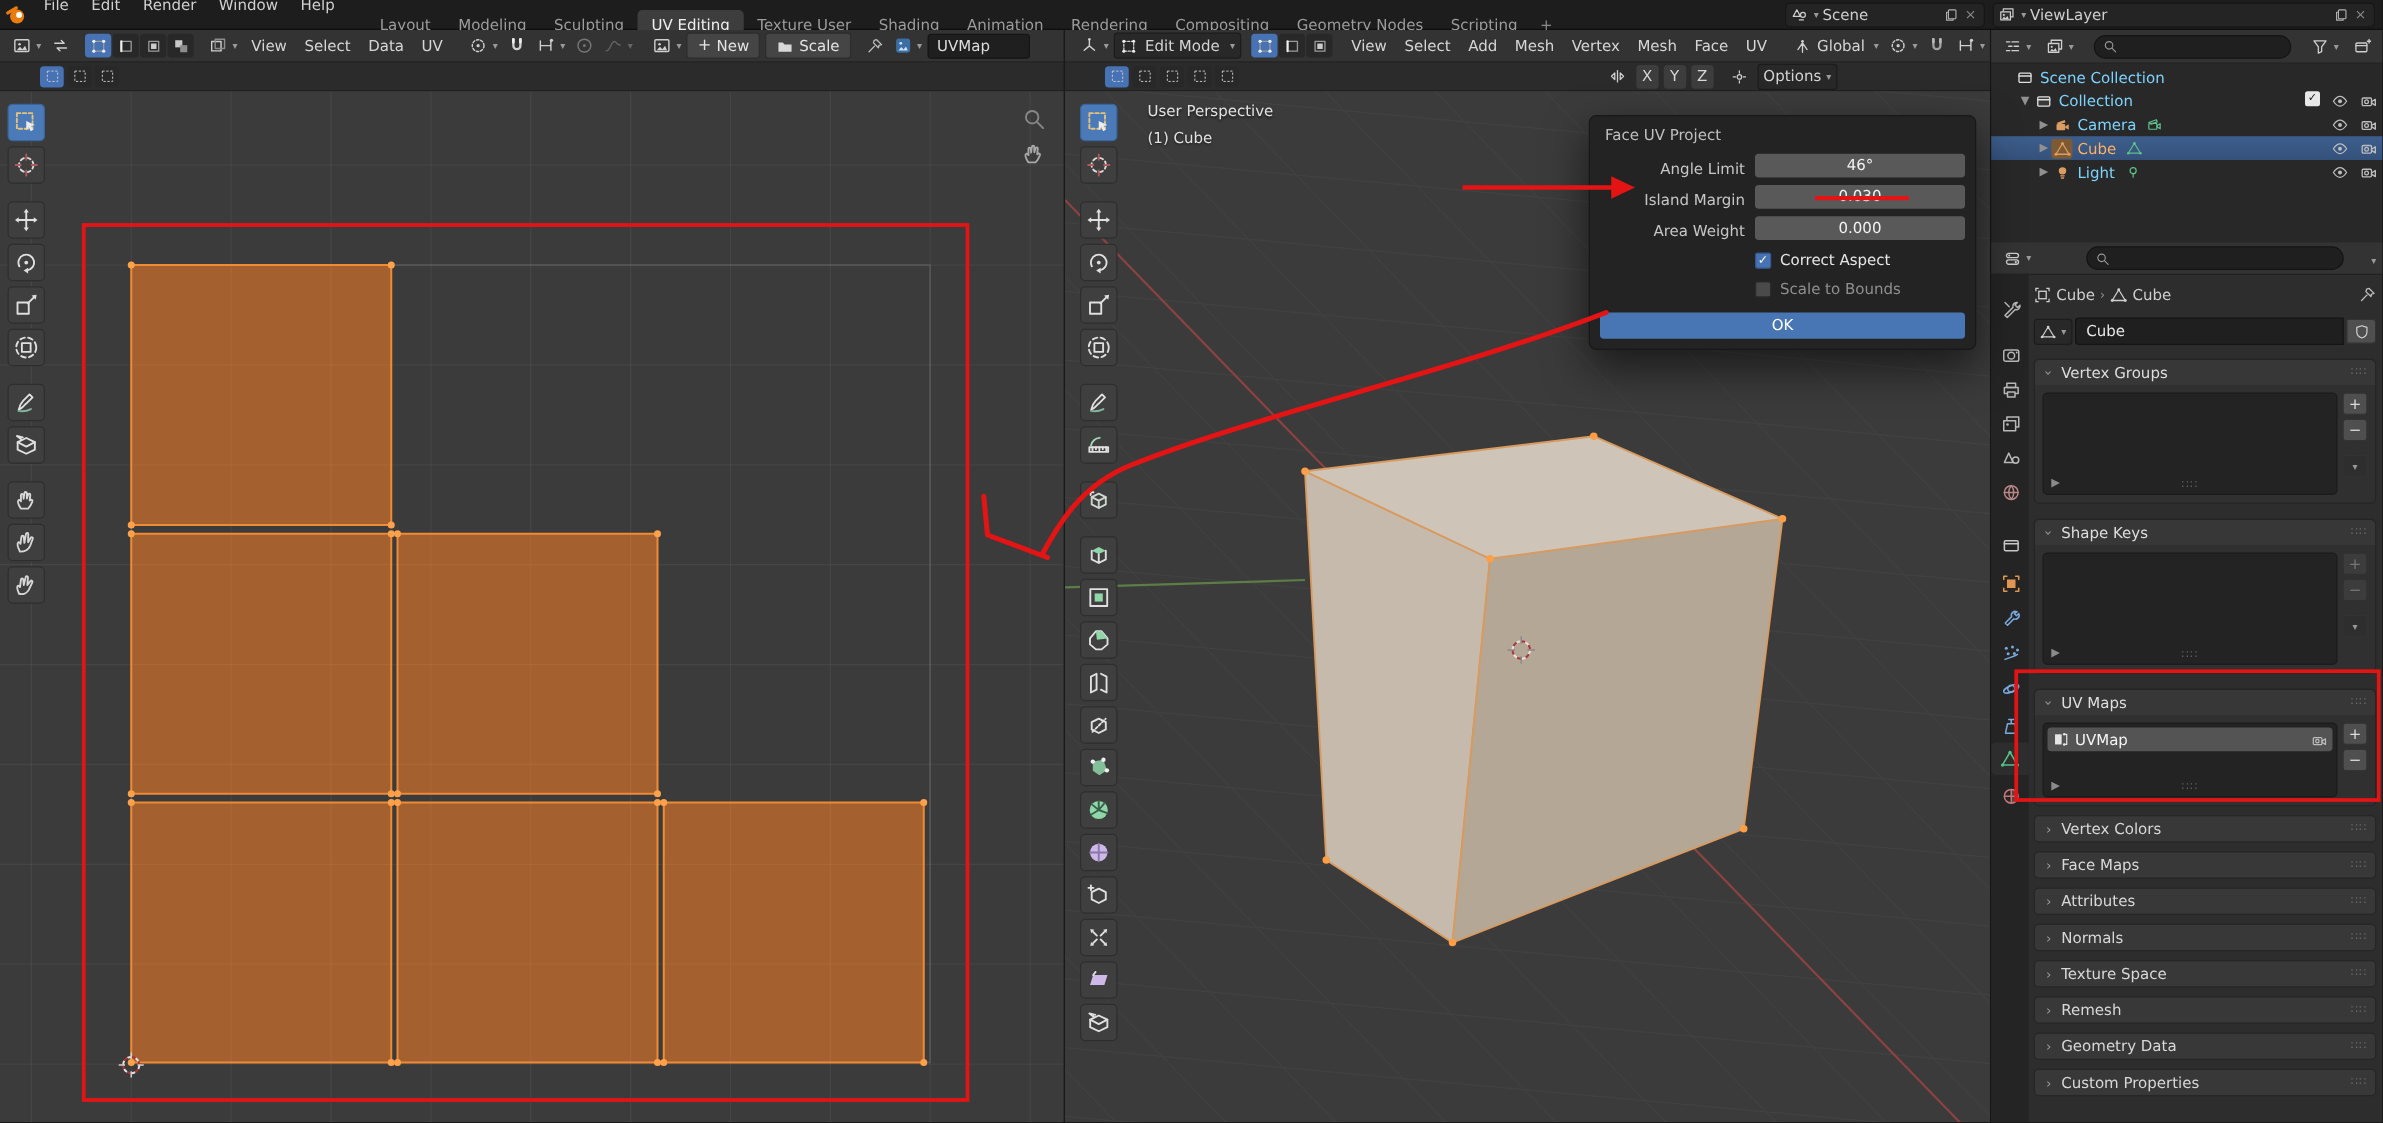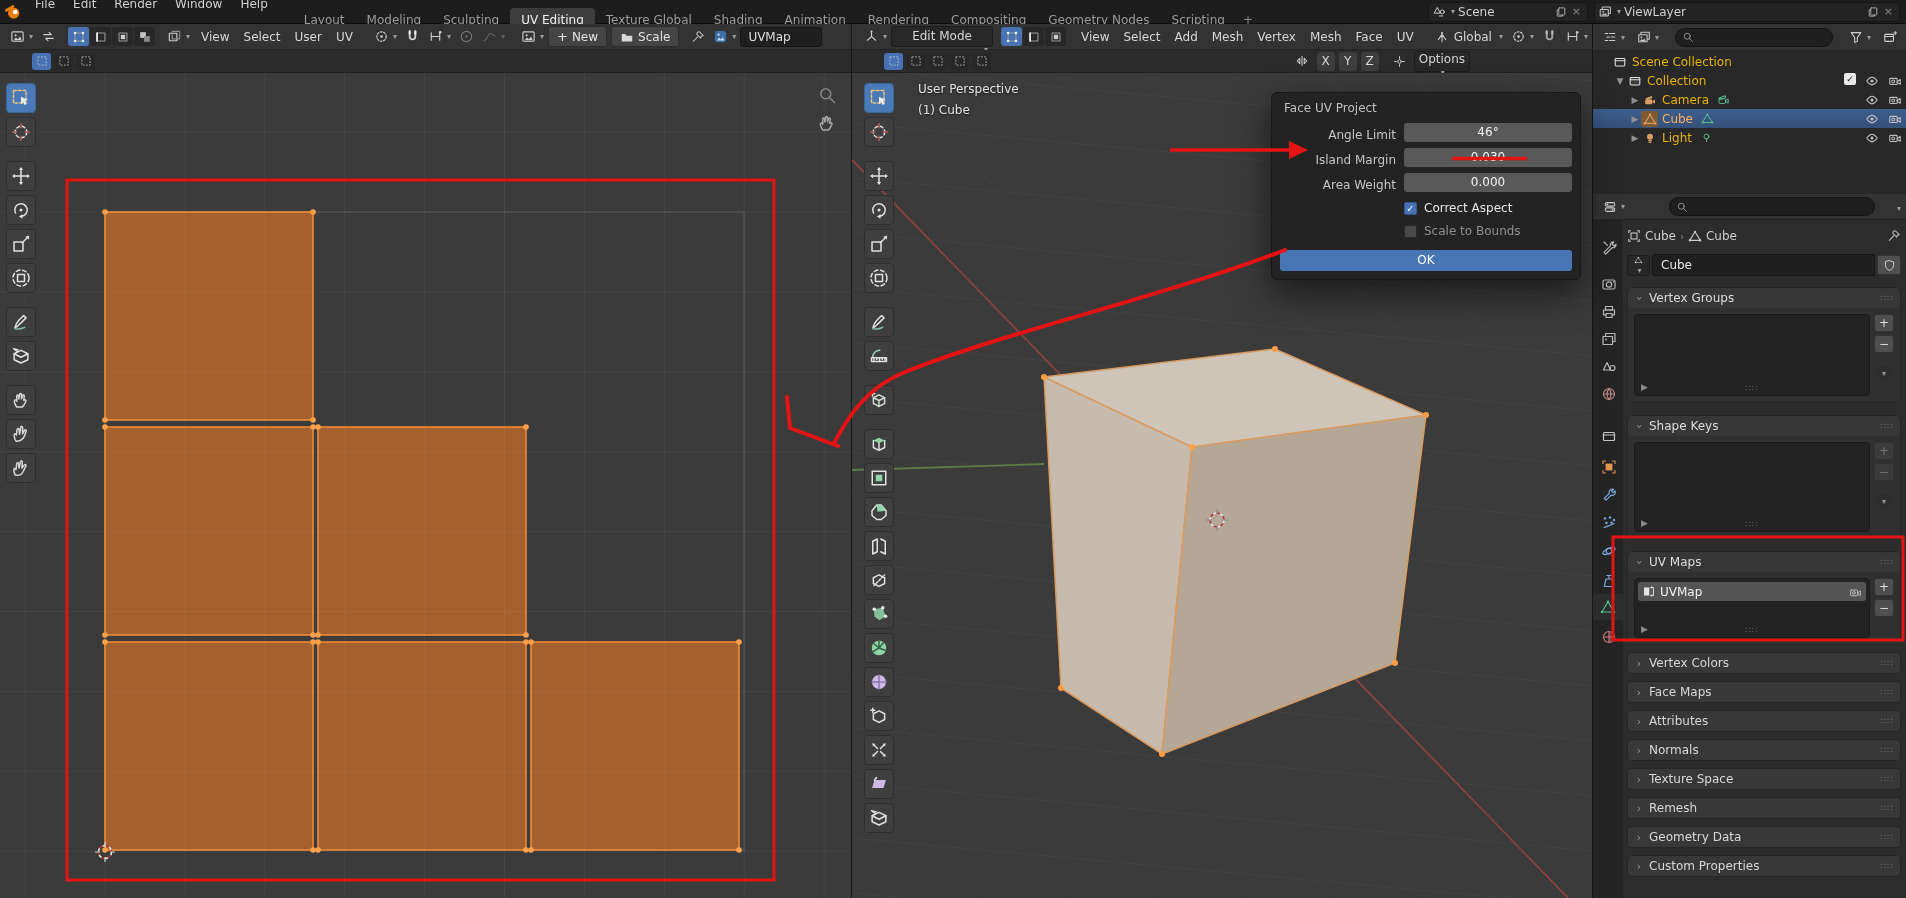--- a/index.html
+++ b/index.html
@@ -22,21 +22,21 @@
           height:18px;padding:0 4px;margin-right:6px;gap:3px;}
   .selbox .lbl{color:#cfcfcf;flex:1;}
   .selbox .x{color:#8a8a8a;font-size:11px;padding:0 2px;}
   
   .ehdr{position:absolute;left:0;top:0;right:0;height:26px;background:#333333;border-bottom:1px solid #232323;
         display:flex;align-items:center;box-sizing:border-box;}
   .tsrow{position:absolute;left:0;top:26px;right:0;height:23px;background:#2b2b2b;border-bottom:1px solid #202020;
          display:flex;align-items:center;box-sizing:border-box;}
   .menu2{padding:0 7px;color:#d6d6d6;}
   .hbtn{display:flex;align-items:center;height:19px;padding:0 4px;border-radius:3px;gap:2px;}
-  .hbtn.dark{background:#282828;border:1px solid #1c1c1c;flex-direction:column;}
+  .hbtn.dark{background:#282828;border:1px solid #1c1c1c;}
   .tgl{width:21px;height:19px;border-radius:3px;display:flex;align-items:center;justify-content:center;background:#282828;}
   .tgl.on{background:#4772b3;}
   .txtfield{background:#1f1f1f;border:1px solid #151515;border-radius:3px;height:18px;line-height:18px;
             padding:0 7px;color:#dedede;}
   .pushbtn{display:flex;align-items:center;gap:4px;background:#454545;border:1px solid #2d2d2d;border-radius:3px;
            height:19px;padding:0 8px;color:#e3e3e3;}
   #uv-region{position:absolute;left:0;top:24px;width:851px;height:874px;}
   #vp-region{position:absolute;left:851px;top:24px;width:741px;height:874px;border-left:1px solid #191919;box-sizing:border-box;}
   #right-region{position:absolute;left:1592px;top:24px;width:314px;height:874px;border-left:1px solid #141414;box-sizing:border-box;background:#282828;}
   .canvas{position:absolute;left:0;top:49px;right:0;bottom:0;background:#3b3b3b;overflow:hidden;}
@@ -62,21 +62,21 @@
       display:flex;align-items:center;justify-content:center;font-size:10px;color:#fff;}
   .cb.on{background:#4772b3;border-color:#33588f;}
   .cblab{color:#e6e6e6;}
   .cblab.dis{color:#8f8f8f;}
   #dlg-ok{height:21px;line-height:21px;margin-top:12px;background:#4876b4;border-radius:3px;text-align:center;color:#fff;}
   
   #outliner{position:absolute;left:0;top:0;width:314px;height:170px;background:#282828;}
   #outliner-header{position:absolute;left:0;top:0;right:0;height:26px;background:#333;border-bottom:1px solid #222;}
   #outliner-tree{position:absolute;left:0;top:28px;right:0;}
   .orow{display:flex;align-items:center;height:19px;padding-right:5px;}
-  .orow .oname{margin-left:4px;color:#eab308;}
+  .orow .oname{margin-left:4px;color:#7dd3fc;}
   .orow.sel{background:linear-gradient(#3d5e8c,#34517b);}
   .orow.sel .oname{color:#ffb061;}
   .oexp{width:12px;text-align:center;color:#909090;font-size:9px;}
   .ospacer{flex:1;}
   .obadge{margin-left:8px;display:flex;align-items:center;}
   .octl{display:flex;gap:9px;margin-left:8px;}
   .ocb{width:12px;height:12px;background:#e8e8e8;border-radius:2px;color:#222;font-size:9px;
        display:flex;align-items:center;justify-content:center;}
   .oicobox{width:17px;height:16px;display:flex;align-items:center;justify-content:center;border-radius:3px;}
   .oicobox.hl{background:#7d5a34;}
@@ -132,21 +132,21 @@
       <div class="menu">File</div>
       <div class="menu">Edit</div>
       <div class="menu">Render</div>
       <div class="menu">Window</div>
       <div class="menu">Help</div>
       <div id="tabs">
         <div class="tab">Layout</div>
         <div class="tab">Modeling</div>
         <div class="tab">Sculpting</div>
         <div class="tab active">UV Editing</div>
-        <div class="tab">Texture Global</div>
+        <div class="tab">Texture User</div>
         <div class="tab">Shading</div>
         <div class="tab">Animation</div>
         <div class="tab">Rendering</div>
         <div class="tab">Compositing</div>
         <div class="tab">Geometry Nodes</div>
         <div class="tab">Scripting</div>
         <div class="tab addtab">+</div>
       </div>
       <div style="flex: 1 1 0%;"></div>
       <div class="selbox" style="width: 150px;">
@@ -226,21 +226,21 @@
         </div>
         <div class="hbtn">
           <svg class="ic" width="15" height="15" viewBox="0 0 16 16" fill="none" stroke-width="1.2" stroke-linecap="round" stroke-linejoin="round">
             <rect x="2.5" y="4.5" width="8" height="8" stroke="#cfcfcf"></rect>
             <rect x="5.5" y="2.5" width="8" height="8" stroke="#8c8c8c"></rect>
           </svg>
           <span class="car">▾</span>
         </div>
         <div class="menu2">View</div>
         <div class="menu2">Select</div>
-        <div class="menu2">User</div>
+        <div class="menu2">Data</div>
         <div class="menu2">UV</div>
         <div class="hbtn" style="margin-left: 10px;">
           <svg class="ic" width="15" height="15" viewBox="0 0 16 16" fill="none" stroke-width="1.2" stroke-linecap="round" stroke-linejoin="round">
             <circle cx="8" cy="8" r="5" stroke="#cfcfcf" stroke-dasharray="2 1.6"></circle>
             <circle cx="8" cy="8" r="1.4" fill="#cfcfcf"></circle>
           </svg>
           <span class="car">▾</span>
         </div>
         <div class="hbtn">
           <svg class="ic" width="15" height="15" viewBox="0 0 16 16" fill="none" stroke-width="1.2" stroke-linecap="round" stroke-linejoin="round">

